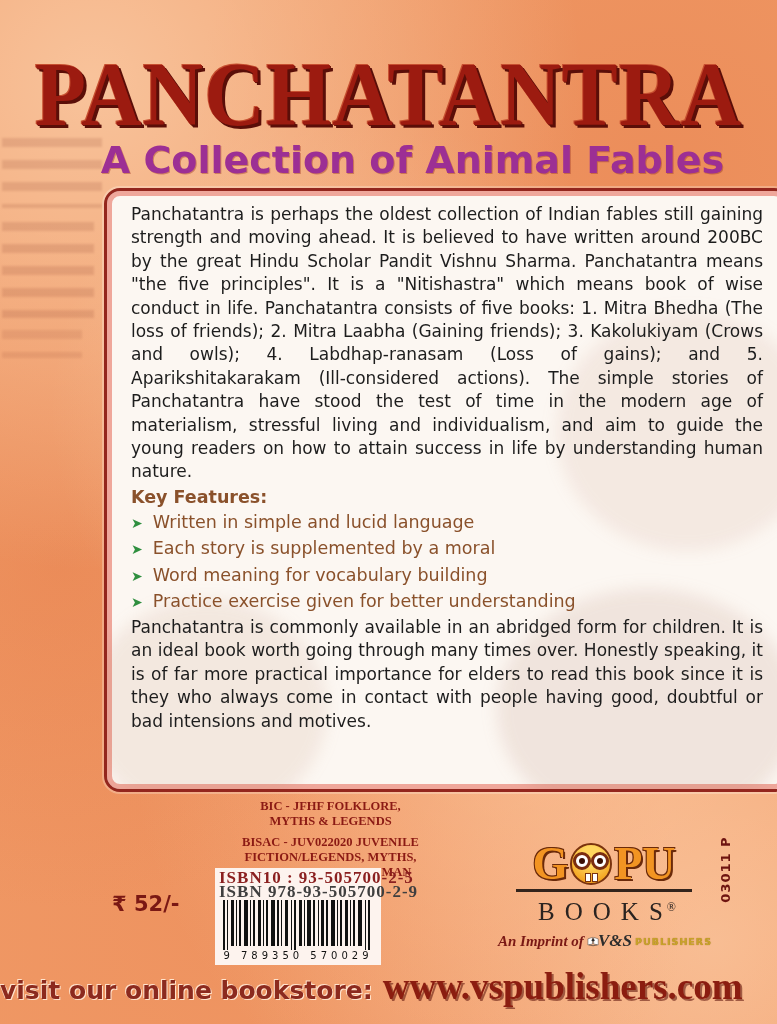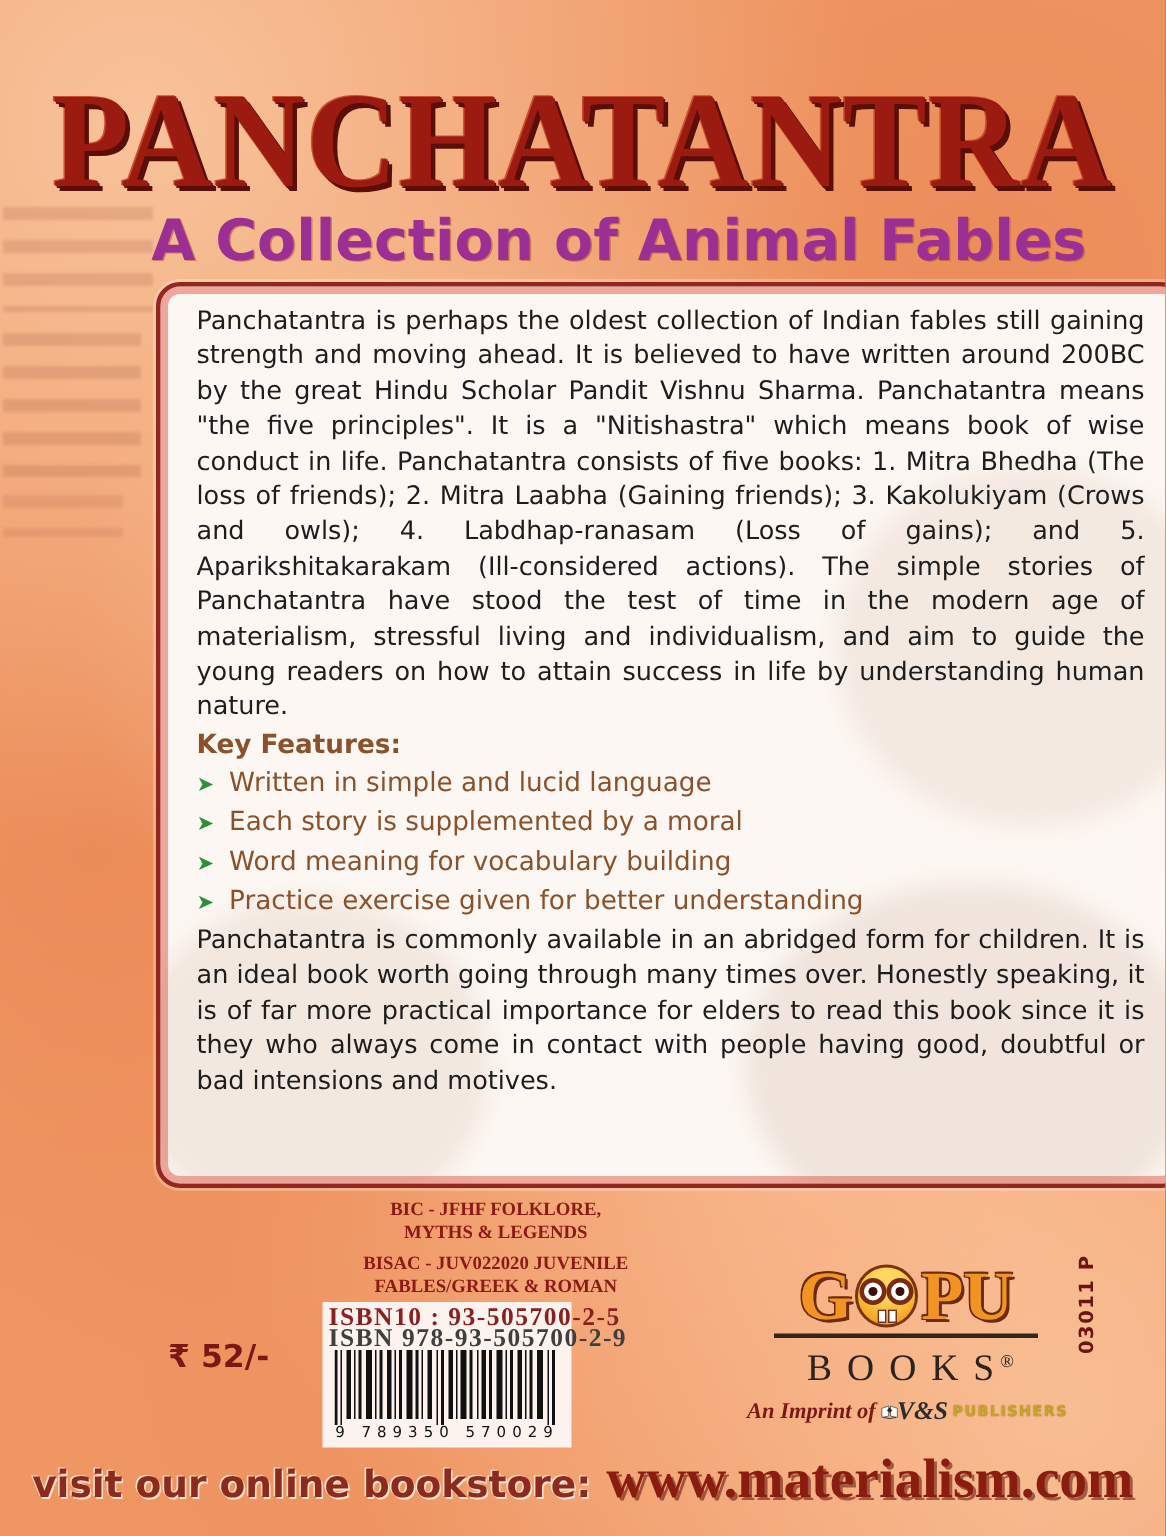--- a/index.html
+++ b/index.html
@@ -113,21 +113,21 @@
     font-size:17px;color:#2c2c2c;margin-left:-4px;}
   .pubs{font-size:9.5px;font-weight:bold;color:#c9a22a;letter-spacing:1px;
     text-shadow:0 0 1px #8a6d10;}
 
   .print-code{
     position:absolute;left:683px;top:862px;width:84px;text-align:center;
     transform:rotate(-90deg);font-size:13px;font-weight:bold;color:#6e1410;letter-spacing:1px;
   }
 
   .footer{
-    position:absolute;left:0;right:0;bottom:16px;display:flex;justify-content:center;
+    position:absolute;left:0;right:0;bottom:16px;display:flex;justify-content:flex-start;
     align-items:baseline;gap:10px;white-space:nowrap;
   }
   .footer-prefix{
     font-size:25px;font-weight:bold;color:#8c2a1e;
     text-shadow:1px 1px 0 #ffe3cd,-1px -1px 0 #ffe3cd;
   }
   .footer-url{
     font-family:"Liberation Serif","DejaVu Serif",serif;font-weight:bold;font-size:37px;
     color:#8b1d10;text-shadow:2px 2px 0 rgba(90,14,8,.55);
   }
@@ -159,20 +159,21 @@
       </ul>
       <p class="body-text">Panchatantra is commonly available in an abridged form for children. It is an ideal book worth going through many times over. Honestly speaking, it is of far more practical importance for elders to read this book since it is they who always come in contact with people having good, doubtful or bad intensions and motives.</p>
 
     </div>
   </div>
 
   <div class="classification">
     <div>BIC - JFHF FOLKLORE,</div>
     <div>MYTHS &amp; LEGENDS</div>
     <div class="grp2">BISAC - JUV022020 JUVENILE</div>
+    <div>FICTION/LEGENDS, MYTHS,</div>
     <div>FABLES/GREEK &amp; ROMAN</div>
   </div>
 
   <div class="isbn-box">
     <div class="isbn-line isbn10">ISBN10 : 93-505700-2-5</div>
     <div class="isbn-line isbn13">ISBN 978-93-505700-2-9</div>
     <svg class="barcode" width="150" height="50" viewBox="0 0 150 50">
       <rect x="0" y="0" width="2" height="50" fill="#111"></rect>
         <rect x="4" y="0" width="1" height="50" fill="#111"></rect>
       <rect x="8" y="0" width="3" height="46" fill="#111"></rect>
@@ -240,16 +241,16 @@
       <path d="M6 28 Q20 33 34 28" fill="none" stroke="#2a2a2a" stroke-width="2"></path>
     </svg>
     <span class="vs">V&amp;S</span>
     <span class="pubs">PUBLISHERS</span>
   </div>
 
   <div class="print-code">03011 P</div>
 
   <div class="footer">
     <span class="footer-prefix">visit our online bookstore:</span>
-    <span class="footer-url">www.materialism.com</span>
+    <span class="footer-url">www.vspublishers.com</span>
   </div>
 
 </div>
 
 </body></html>

